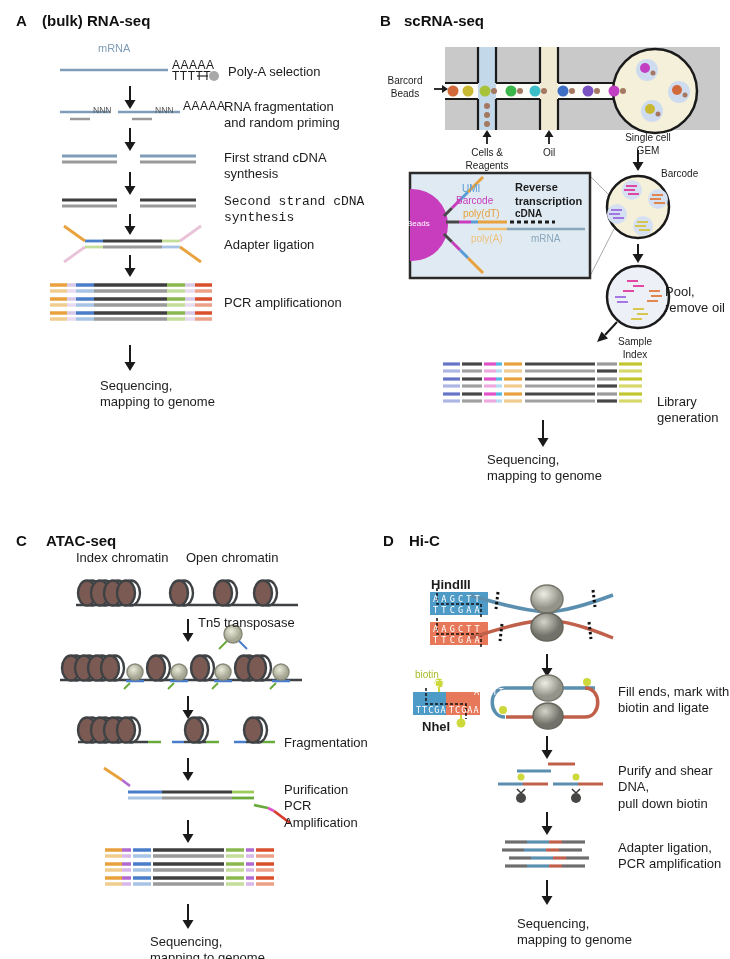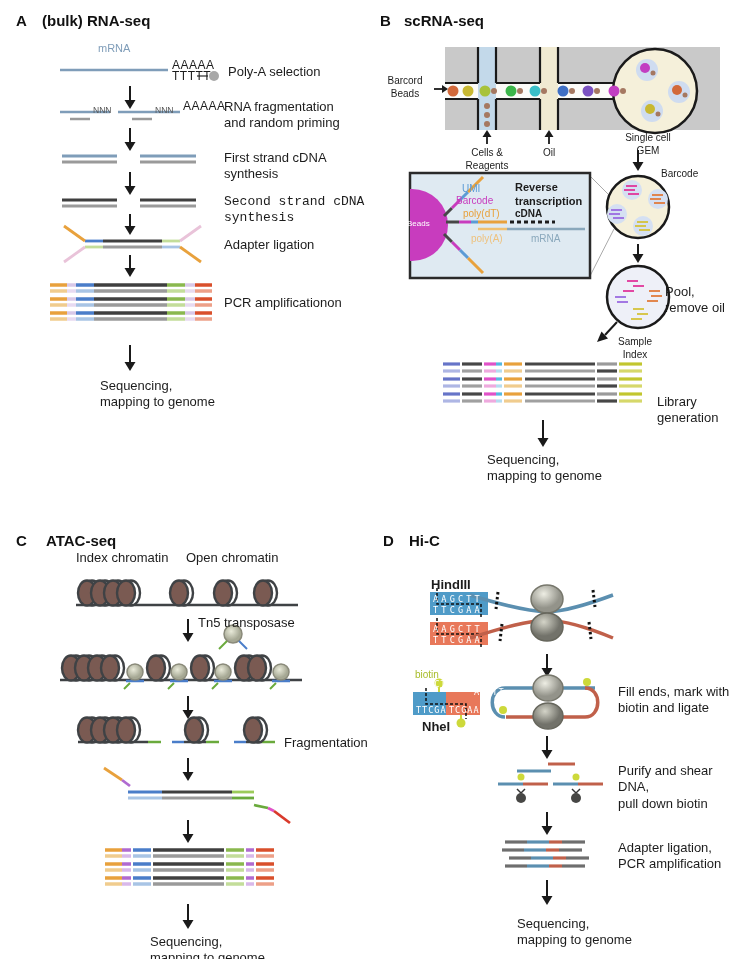--- a/index.html
+++ b/index.html
@@ -491,20 +491,22 @@
           <line x1="188" y1="384" x2="188" y2="400" stroke="#1a1a1a" stroke-width="2"></line>
           <polygon points="182.5,400 193.5,400 188,409" fill="#1a1a1a"></polygon>
         </g>
     </svg>
     <div class="ttl" style="left:16px;top:12px;">C</div>
     <div class="ttl" style="left:46px;top:12px;">ATAC-seq</div>
     <div class="lbl" style="left:76px;top:30px;">Index chromatin</div>
     <div class="lbl" style="left:186px;top:30px;">Open chromatin</div>
     <div class="lbl" style="left:198px;top:95px;">Tn5 transposase</div>
     <div class="lbl" style="left:284px;top:215px;">Fragmentation</div>
+    <div class="lbl" style="left:284px;top:262px;">Purification
+PCR Amplification</div>
     <div class="lbl" style="left:150px;top:414px;">Sequencing,
 mapping to genome</div>
   </div>
 
   <div class="panel" style="left:365px;top:520px;width:365px;height:439px;">
     <svg width="365" height="439">
       <defs>
         <radialGradient id="gD" cx="40%" cy="32%">
             <stop offset="0%" stop-color="#eeeee4"></stop>
             <stop offset="100%" stop-color="#93938a"></stop>

